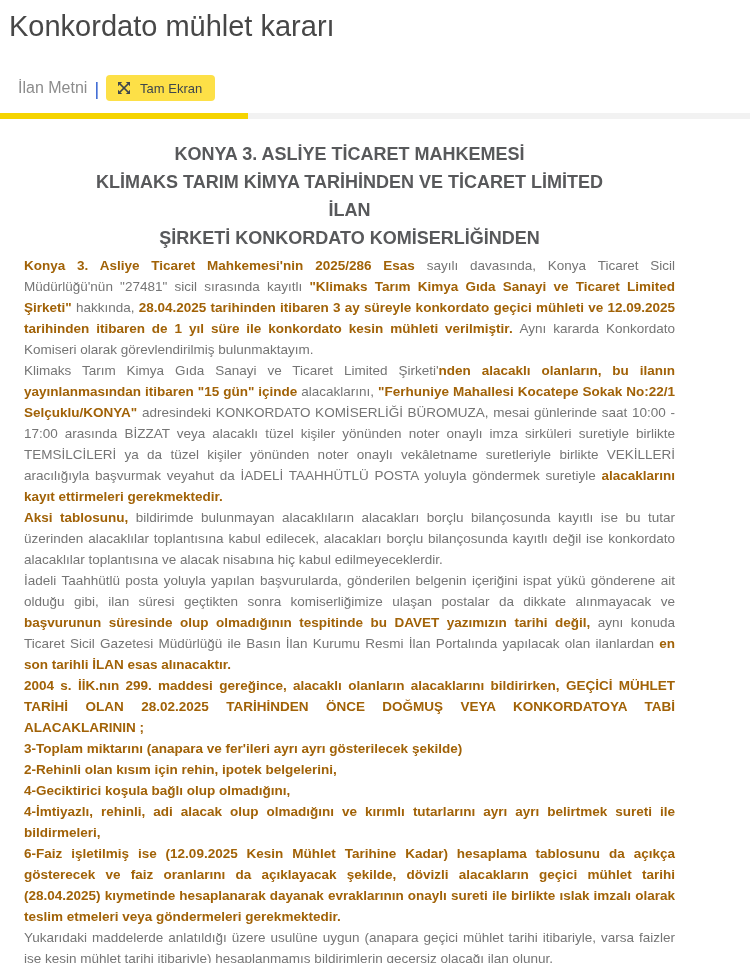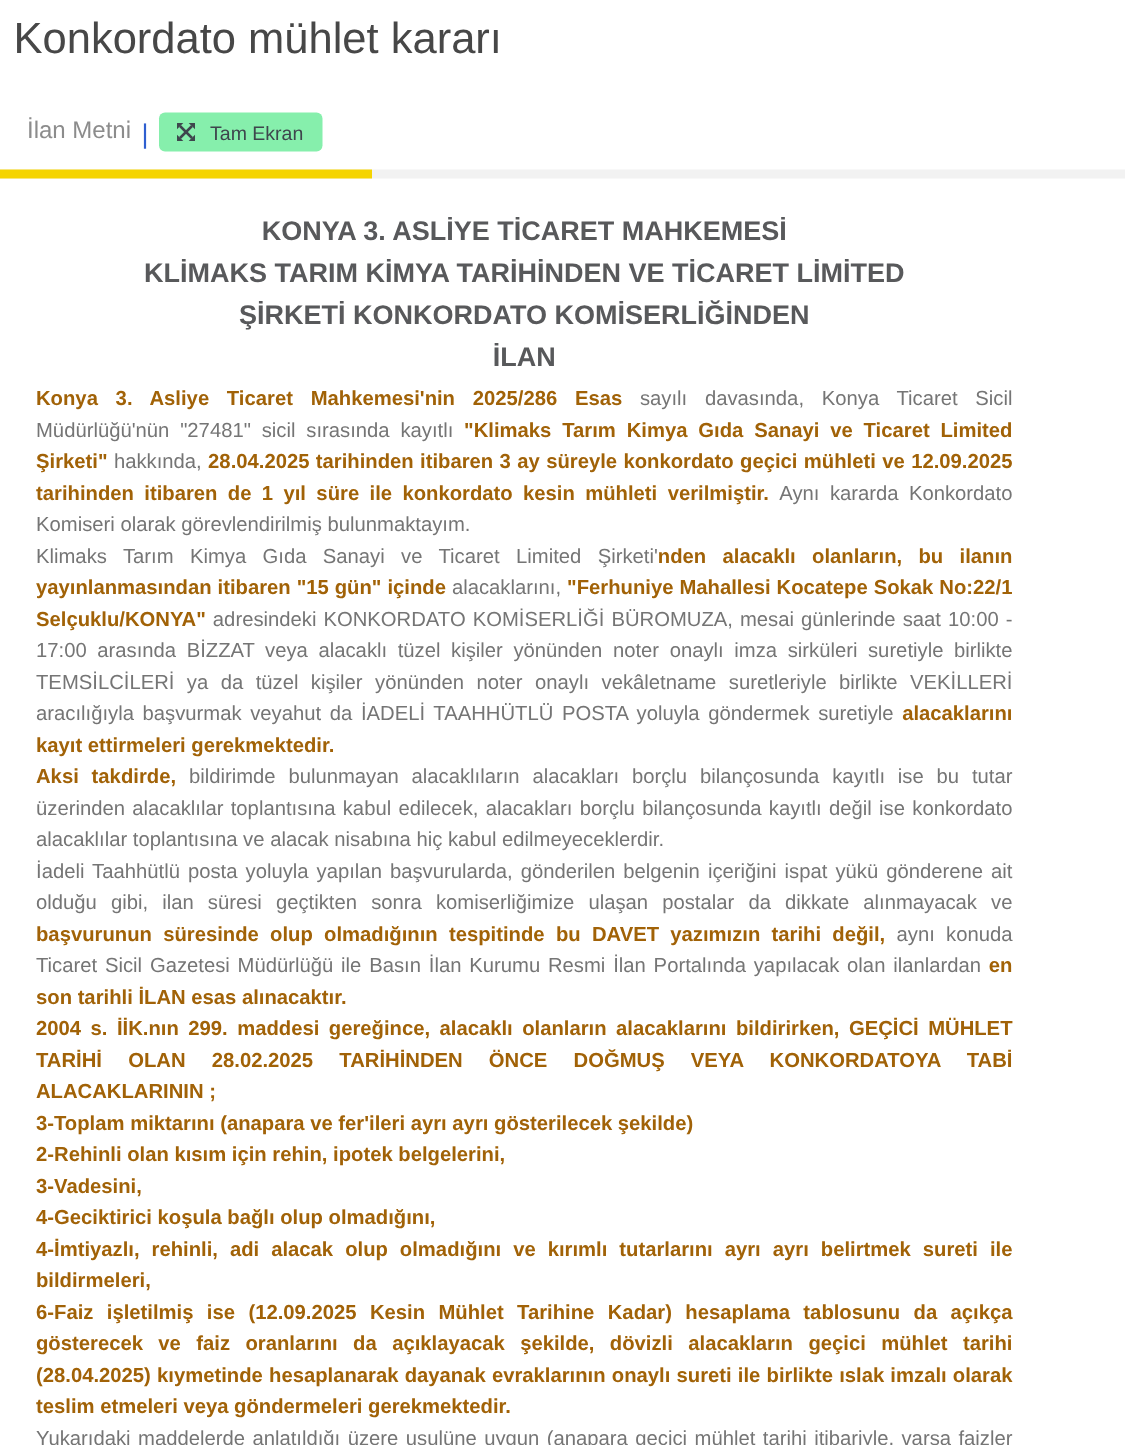--- a/index.html
+++ b/index.html
@@ -47,21 +47,21 @@
 </head>
 <body>
 
 <div class="page">
 
   <h1 class="page-title">Konkordato mühlet kararı</h1>
 
   <div class="toolbar">
     <span class="tab-label">İlan Metni</span>
     <span class="tab-sep">|</span>
-    <button class="fs-btn" style="background: #86efac; align-items: flex-end;">
+    <button class="fs-btn" style="background: #fde047; align-items: flex-end;">
       <span class="btn-icon">
         <svg width="14" height="14" viewBox="0 0 14 14" aria-hidden="true">
           <g fill="#3e464d">
             <path d="M1 1h4.2L1 5.2z"></path>
             <path d="M13 1H8.8L13 5.2z"></path>
             <path d="M1 13h4.2L1 8.8z"></path>
             <path d="M13 13H8.8L13 8.8z"></path>
           </g>
           <g stroke="#3e464d" stroke-width="1.7" fill="none">
             <line x1="3" y1="3" x2="11" y2="11"></line>
@@ -74,32 +74,31 @@
   </div>
 
   <div class="indicator-track">
     <div class="indicator-fill" style="width: 33%; background: rgb(245, 212, 0);"></div>
   </div>
 
   <div class="doc">
     <div>
       <div class="doc-heading">KONYA 3. ASLİYE TİCARET MAHKEMESİ</div>
       <div class="doc-heading">KLİMAKS TARIM KİMYA TARİHİNDEN VE TİCARET LİMİTED</div>
+      <div class="doc-heading">İLAN</div>
       <div class="doc-heading">ŞİRKETİ KONKORDATO KOMİSERLİĞİNDEN</div>
-      <div class="doc-heading">İLAN</div>
     </div>
     <div class="doc-body" id="paragraphs">
         <p class="para"><span class="b">Konya 3. Asliye Ticaret Mahkemesi'nin 2025/286 Esas </span><span class="r">sayılı davasında, Konya Ticaret Sicil Müdürlüğü'nün "27481" sicil sırasında kayıtlı </span><span class="b">"Klimaks Tarım Kimya Gıda Sanayi ve Ticaret Limited Şirketi" </span><span class="r">hakkında, </span><span class="b">28.04.2025 tarihinden itibaren 3 ay süreyle konkordato geçici mühleti ve 12.09.2025 tarihinden itibaren de 1 yıl süre ile konkordato kesin mühleti verilmiştir. </span><span class="r">Aynı kararda Konkordato Komiseri olarak görevlendirilmiş bulunmaktayım.</span></p>
         <p class="para"><span class="r">Klimaks Tarım Kimya Gıda Sanayi ve Ticaret Limited Şirketi'</span><span class="b">nden alacaklı olanların, bu ilanın yayınlanmasından itibaren "15 gün" içinde </span><span class="r">alacaklarını, </span><span class="b">"Ferhuniye Mahallesi Kocatepe Sokak No:22/1 Selçuklu/KONYA" </span><span class="r">adresindeki KONKORDATO KOMİSERLİĞİ BÜROMUZA, mesai günlerinde saat 10:00 - 17:00 arasında BİZZAT veya alacaklı tüzel kişiler yönünden noter onaylı imza sirküleri suretiyle birlikte TEMSİLCİLERİ ya da tüzel kişiler yönünden noter onaylı vekâletname suretleriyle birlikte VEKİLLERİ aracılığıyla başvurmak veyahut da İADELİ TAAHHÜTLÜ POSTA yoluyla göndermek suretiyle </span><span class="b">alacaklarını kayıt ettirmeleri gerekmektedir.</span></p>
-        <p class="para"><span class="b">Aksi takdirde, </span><span class="r">bildirimde bulunmayan alacaklıların alacakları borçlu bilançosunda kayıtlı ise bu tutar üzerinden alacaklılar toplantısına kabul edilecek, alacakları borçlu bilançosunda kayıtlı değil ise konkordato alacaklılar toplantısına ve alacak nisabına hiç kabul edilmeyeceklerdir.</span></p>
+        <p class="para"><span class="b">Aksi tablosunu, </span><span class="r">bildirimde bulunmayan alacaklıların alacakları borçlu bilançosunda kayıtlı ise bu tutar üzerinden alacaklılar toplantısına kabul edilecek, alacakları borçlu bilançosunda kayıtlı değil ise konkordato alacaklılar toplantısına ve alacak nisabına hiç kabul edilmeyeceklerdir.</span></p>
         <p class="para"><span class="r">İadeli Taahhütlü posta yoluyla yapılan başvurularda, gönderilen belgenin içeriğini ispat yükü gönderene ait olduğu gibi, ilan süresi geçtikten sonra komiserliğimize ulaşan postalar da dikkate alınmayacak ve </span><span class="b">başvurunun süresinde olup olmadığının tespitinde bu DAVET yazımızın tarihi değil, </span><span class="r">aynı konuda Ticaret Sicil Gazetesi Müdürlüğü ile Basın İlan Kurumu Resmi İlan Portalında yapılacak olan ilanlardan </span><span class="b">en son tarihli İLAN esas alınacaktır.</span></p>
         <p class="para"><span class="b">2004 s. İİK.nın 299. maddesi gereğince, alacaklı olanların alacaklarını bildirirken, GEÇİCİ MÜHLET TARİHİ OLAN 28.02.2025 TARİHİNDEN ÖNCE DOĞMUŞ VEYA KONKORDATOYA TABİ ALACAKLARININ ;</span></p>
         <p class="para"><span class="b">3-Toplam miktarını (anapara ve fer'ileri ayrı ayrı gösterilecek şekilde)</span></p>
         <p class="para"><span class="b">2-Rehinli olan kısım için rehin, ipotek belgelerini,</span></p>
-        <p class="para"><span class="b">3-Vadesini,</span></p>
         <p class="para"><span class="b">4-Geciktirici koşula bağlı olup olmadığını,</span></p>
         <p class="para"><span class="b">4-İmtiyazlı, rehinli, adi alacak olup olmadığını ve kırımlı tutarlarını ayrı ayrı belirtmek sureti ile bildirmeleri,</span></p>
         <p class="para"><span class="b">6-Faiz işletilmiş ise (12.09.2025 Kesin Mühlet Tarihine Kadar) hesaplama tablosunu da açıkça gösterecek ve faiz oranlarını da açıklayacak şekilde, dövizli alacakların geçici mühlet tarihi (28.04.2025) kıymetinde hesaplanarak dayanak evraklarının onaylı sureti ile birlikte ıslak imzalı olarak teslim etmeleri veya göndermeleri gerekmektedir.</span></p>
         <p class="para"><span class="r">Yukarıdaki maddelerde anlatıldığı üzere usulüne uygun (anapara geçici mühlet tarihi itibariyle, varsa faizler ise kesin mühlet tarihi itibariyle) hesaplanmamış bildirimlerin geçersiz olacağı ilan olunur.</span></p>
         <p class="para"><span class="b">Adres.....: Mali Müşavir Ferhuniye Mahallesi Kocatepe Sokak KONKORDATO KOMİSERİNo:22/1 Selçuklu/KONYA İBRAHİM EKE</span></p>
       </div>
   </div>
 
 </div>
 

